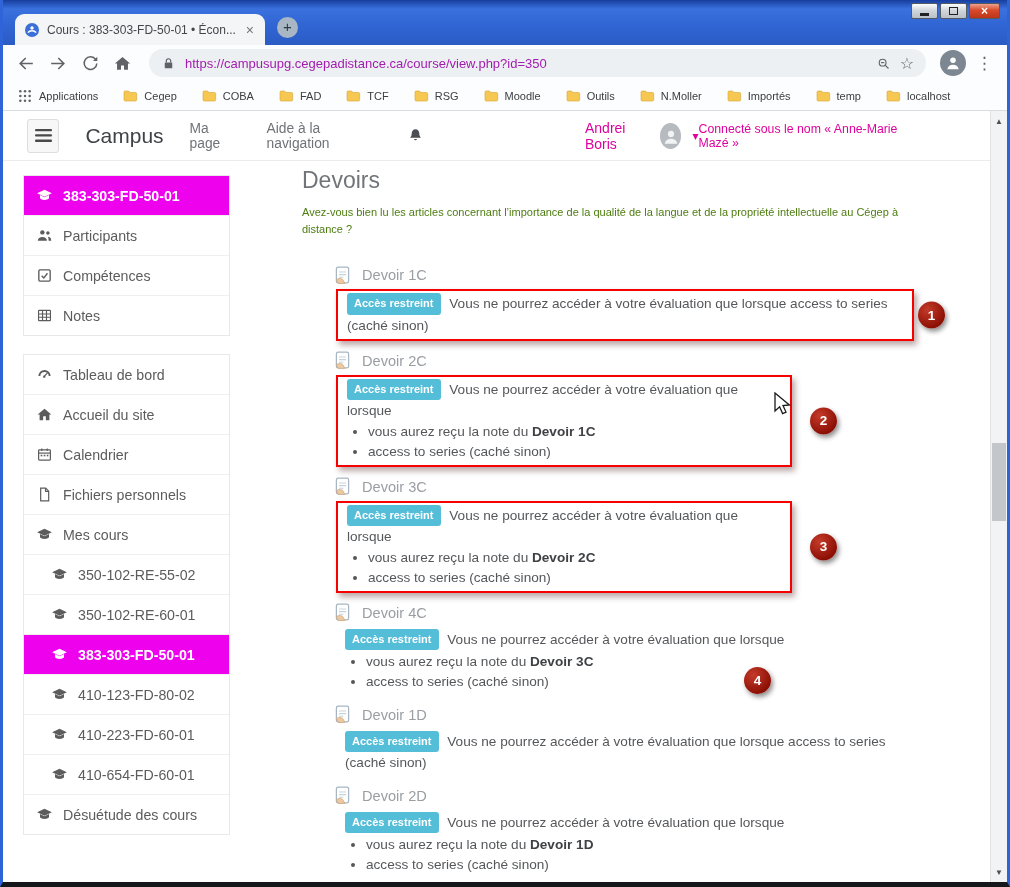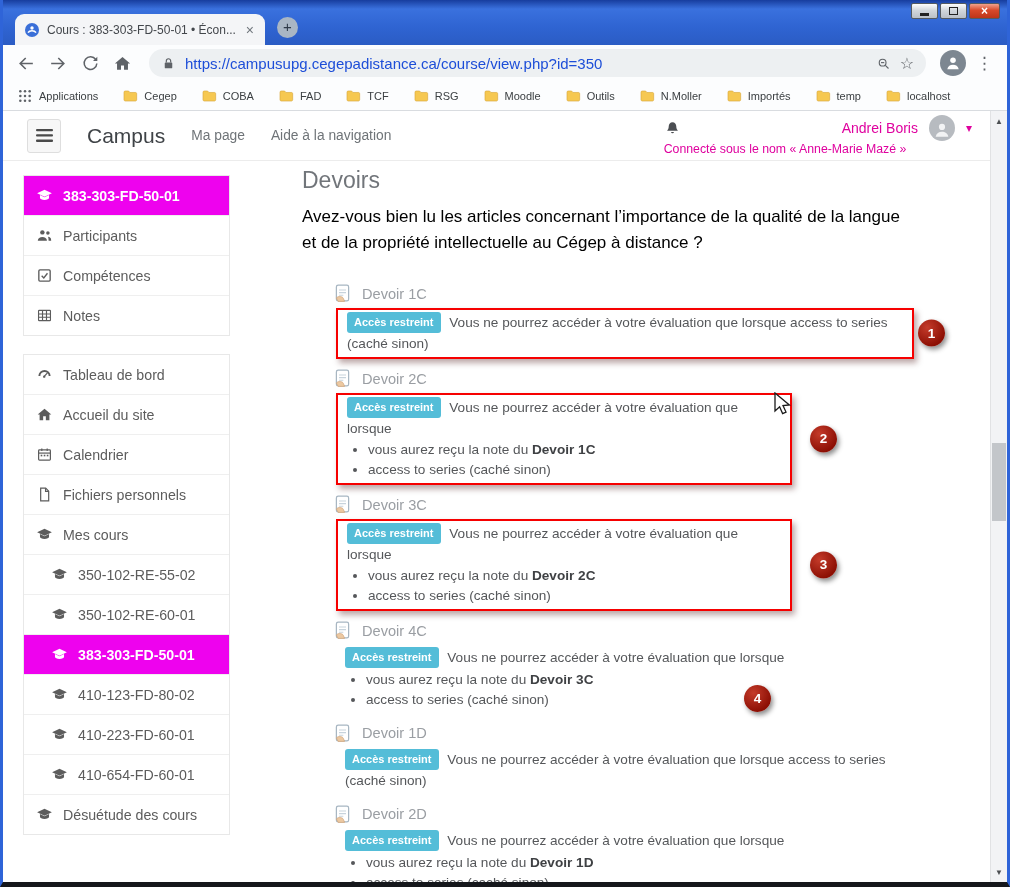--- a/index.html
+++ b/index.html
@@ -39,21 +39,21 @@
   .win-btn.close{ width:31px; background:linear-gradient(#f0a28c,#d7492a 45%,#bd3518); color:#fff; font-weight:bold; font-size:12px; }
 
   
   .toolbar{ height:36px; flex:0 0 36px; background:#fcfdfe; display:flex; align-items:center; padding:0 10px; gap:6px; }
   .tool-icon{ width:26px; height:26px; display:flex; align-items:center; justify-content:center; color:#5f6368; }
   .tool-icon svg{ width:19px; height:19px; }
   .addressbar{
     flex:1; height:28px; margin:0 8px; border-radius:14px; background:#edf0f2;
     display:flex; align-items:center; gap:9px; padding:0 12px;
   }
-  .addressbar .url{ flex:1; font-size:15px; color:#1d4ed8; white-space:nowrap; overflow:hidden; }
+  .addressbar .url{ flex:1; font-size:13px; color:#a21caf; white-space:nowrap; overflow:hidden; }
   .mini-icon{ color:#5f6368; display:flex; align-items:center; }
   .mini-icon svg{ width:15px; height:15px; }
   .star-glyph{ font-size:16px; color:#5f6368; }
   .avatar-btn{ width:26px; height:26px; border-radius:50%; background:#7d8791; color:#fff; display:flex; align-items:center; justify-content:center; }
   .avatar-btn svg{ width:18px; height:18px; }
   .kebab{ font-size:17px; color:#5f6368; padding:0 4px; letter-spacing:0; }
 
   
   .bookmarks{
     height:30px; flex:0 0 30px; background:#fcfdfe; border-bottom:1px solid #d9dce0;
@@ -64,21 +64,21 @@
   .bm-folders{ display:flex; align-items:center; gap:24px; }
 
   
   .page{ flex:1; position:relative; background:#fff; padding-right:17px; overflow:hidden; }
 
   
   .m-navbar{ height:50px; display:flex; align-items:center; gap:26px; padding:0 10px 0 24px; border-bottom:1px solid #ececec; background:#fff; }
   .burger-btn{ width:34px; height:34px; border:1px solid #dedede; border-radius:3px; background:#f7f7f7; display:flex; align-items:center; justify-content:center; }
   .brand{ font-size:21px; color:#3f4347; }
   .m-link{ font-size:13.8px; color:#6f7478; }
-  .nav-right{ margin-left:auto; display:flex; flex-direction:column; align-items:flex-start; padding-right:8px; }
+  .nav-right{ margin-left:auto; display:flex; align-items:center; padding-right:8px; }
   .nav-right-row{ display:flex; align-items:center; gap:11px; }
   .bell{ color:#4b4e52; margin-right:150px; display:flex; }
   .bell svg{ width:17px; height:17px; }
   .user-name{ font-size:14px; color:var(--user-link-magenta,#df019e); }
   .user-avatar{ width:26px; height:26px; border-radius:50%; background:#b7bbc0; color:#f2f3f4; display:flex; align-items:center; justify-content:center; overflow:hidden; }
   .user-avatar svg{ width:20px; height:20px; margin-top:3px; }
   .caret{ color:var(--user-link-magenta,#df019e); font-size:12px; }
   .logged-as{ font-size:12.3px; color:var(--user-link-magenta,#df019e); margin-top:1px; padding-right:44px; }
 
   
@@ -89,21 +89,21 @@
   .side-block{ border:1px solid #e8e8e8; background:#fff; margin-bottom:18px; }
   .side-item{ display:flex; align-items:center; gap:10px; padding:11px 12px; border-top:1px solid #efefef; color:#5c5c5c; }
   .side-item:first-child{ border-top:none; }
   .side-item.indent{ padding-left:27px; }
   .side-item.active{ background:var(--accent-magenta,#ee02ee); color:#fff; font-weight:bold; }
   .sicon{ width:17px; height:17px; flex:0 0 17px; color:inherit; }
 
   
   .main{ flex:1; padding:6px 80px 0 72px; min-width:0; }
   .page-title{ font-size:23px; font-weight:400; color:#71757a; margin:0 0 10px; }
-  .intro{ font-size:17px; color:#000000; line-height:1.52; max-width:622px; margin:0 0 26px; }
+  .intro{ font-size:11px; color:#4d7c0f; line-height:1.52; max-width:622px; margin:0 0 26px; }
 
   .activities{ margin-left:30px; }
   .activity{ position:relative; margin-bottom:8px; }
   .act-row{ display:flex; align-items:center; gap:9px; height:24px; margin-bottom:2px; }
   .act-icon{ display:flex; } .act-icon svg{ width:21px; height:21px; }
   .act-name{ font-size:14.6px; color:#9a9ea3; text-decoration:none; }
 
   .restriction{
     position:relative; margin:0 0 0 4px; padding:3px 9px;
     font-size:13.6px; color:#55575a; line-height:1.47; max-width:578px;

